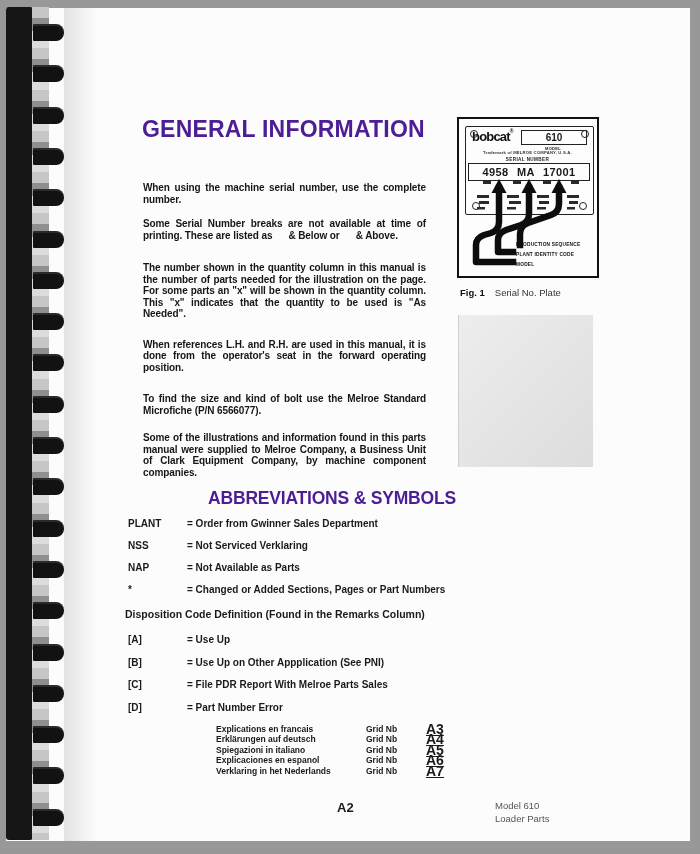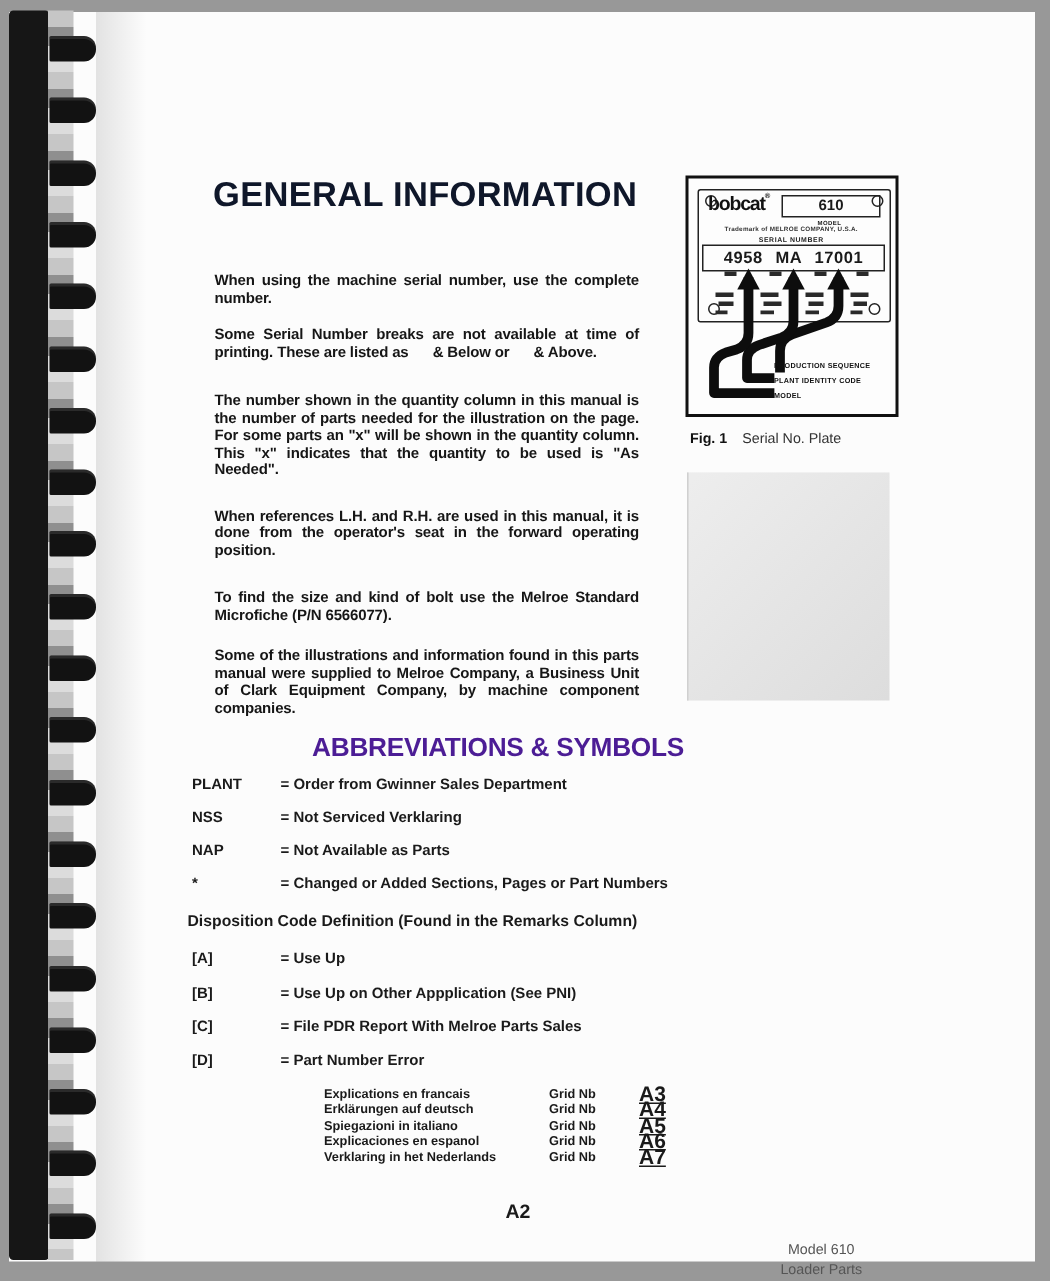--- a/index.html
+++ b/index.html
@@ -12,21 +12,21 @@
   
   .binding{position:absolute;left:0;top:0;width:70px;height:854px;}
   .spine{position:absolute;left:6px;top:7px;width:27px;height:833px;background:#161616;border-radius:3px;}
   .strip{position:absolute;left:32px;top:7px;width:17px;height:833px;
          background:repeating-linear-gradient(to bottom,#c6c6c6 0 11px,#8f8f8f 11px 24px,#dcdcdc 24px 41.3px);}
   .tooth{position:absolute;left:33px;width:31px;height:17px;background:#121212;
          border-radius:1px 8px 8px 1px;box-shadow:inset 0 2px 0 rgba(255,255,255,.10);}
 
   
   .h1{position:absolute;left:142px;top:116px;margin:0;font-size:23px;font-weight:700;
-      letter-spacing:.2px;color:#0f172a;}
+      letter-spacing:.2px;color:#4c1d95;}
   .col{position:absolute;left:143px;top:182px;width:283px;}
   .col p{margin:0;font-size:10px;font-weight:700;line-height:11.5px;text-align:justify;
          letter-spacing:-.1px;color:#161616;}
   .p0{margin-bottom:13px!important;} .p1{margin-bottom:21px!important;}
   .p2{margin-bottom:19px!important;} .p3{margin-bottom:20px!important;}
   .p4{margin-bottom:16px!important;}
   .h2{position:absolute;left:198px;top:488px;width:268px;margin:0;text-align:center;
       font-size:17.5px;font-weight:700;letter-spacing:-.2px;color:#4c1d95;}
 
   
@@ -40,22 +40,22 @@
 
   
   .langs{position:absolute;left:216px;top:724px;}
   .lrow{display:flex;line-height:10.4px;}
   .lang{width:150px;font-size:8.5px;font-weight:700;}
   .grid{width:60px;font-size:8.5px;font-weight:700;}
   .gcode{width:32px;font-size:14px;font-weight:700;text-decoration:underline;}
 
   
   .pnum{position:absolute;left:337px;top:800px;font-size:13px;font-weight:700;}
-  .fright{position:absolute;left:495px;top:799px;width:105px;text-align:center;
-          font-size:9.5px;line-height:13px;color:#555;margin-top:28px;}
+  .fright{position:absolute;left:495px;top:799px;width:105px;text-align:left;
+          font-size:9.5px;line-height:13px;color:#555;}
 
   
   .plate-box{position:absolute;left:457px;top:117px;width:142px;height:161px;
              border:2.5px solid #111;background:#fdfdfd;box-sizing:border-box;}
   .plate-face{position:absolute;left:6px;top:7px;width:127px;height:87px;
               border:1.5px solid #222;border-radius:2px;box-sizing:content-box;}
   .screw{position:absolute;width:6px;height:6px;border:1.3px solid #222;border-radius:50%;background:#fff;}
   .s1{left:11px;top:11px;} .s2{left:122px;top:11px;} .s3{left:13px;top:83px;} .s4{left:120px;top:83px;}
   .logo{position:absolute;left:13px;top:9px;font-size:13px;font-weight:700;letter-spacing:-.8px;color:#111;}
   .logo sup{font-size:5px;vertical-align:8px;letter-spacing:0;}

